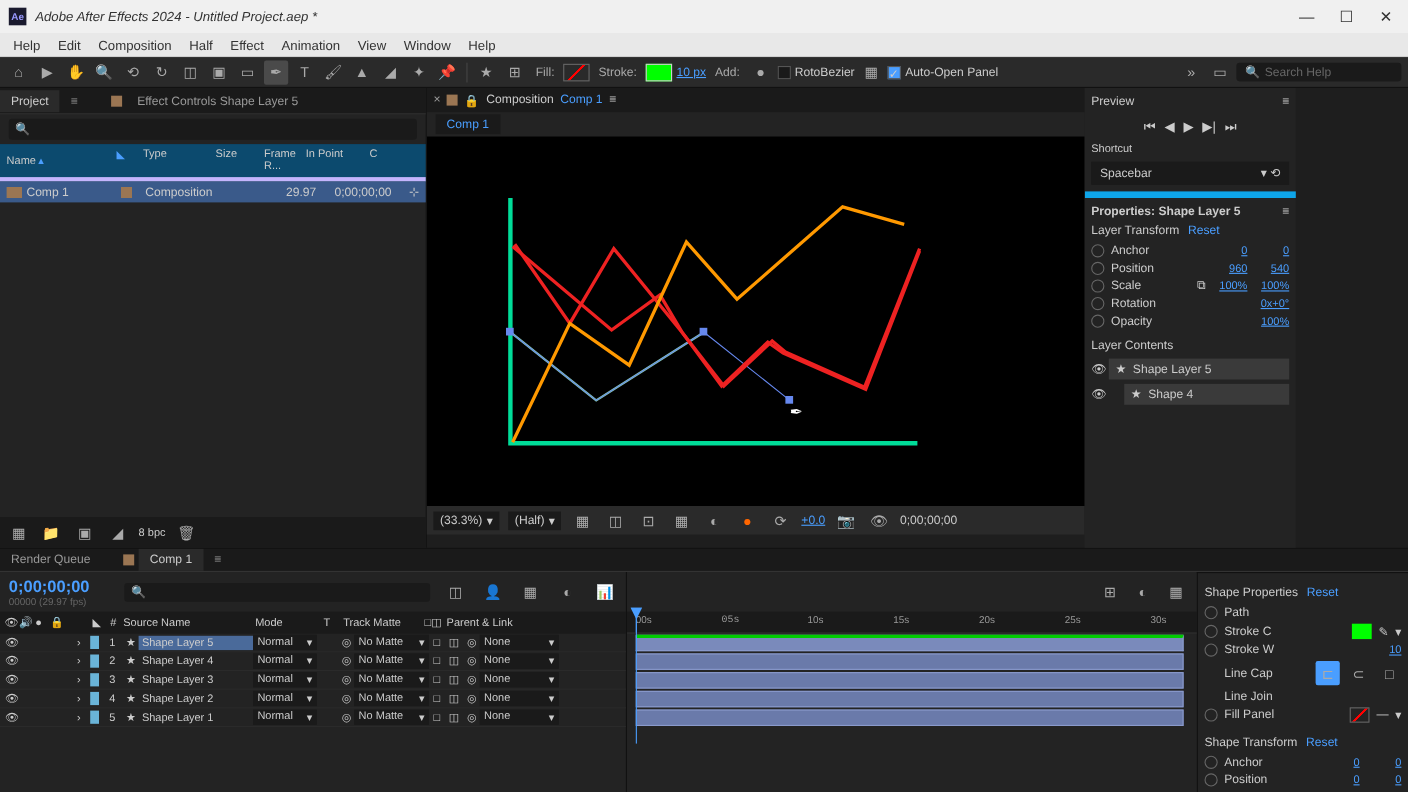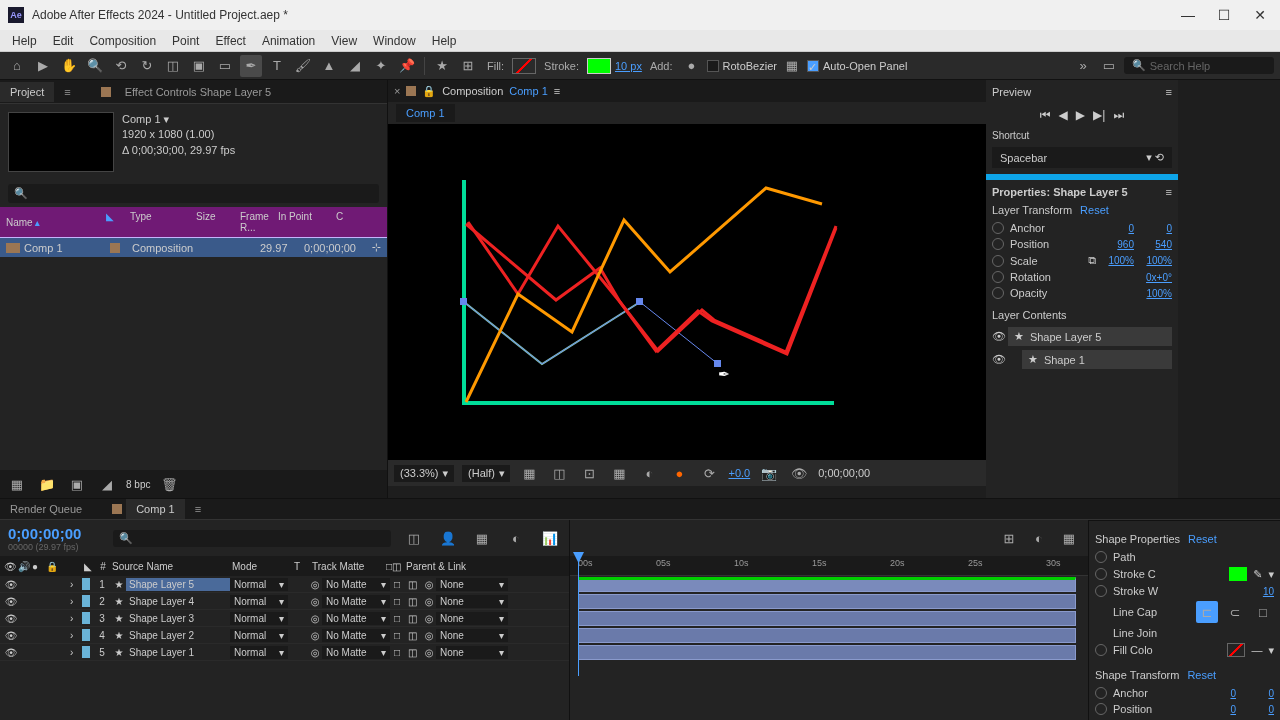--- a/index.html
+++ b/index.html
@@ -1,21 +1,21 @@
 <!DOCTYPE html>
 <html><head>
 <meta charset="utf-8">
 <style>
 * { margin: 0; padding: 0; box-sizing: border-box; font-family: 'Segoe UI', Tahoma, sans-serif; user-select: none; }
 body { background: #1e1e1e; width: 1280px; height: 720px; overflow: hidden; color: #ccc; font-size: 11px; }
 
 
 .titlebar { height: 30px; background: #f0f0f0; display: flex; align-items: center; padding: 0 8px; color: #333; }
 .titlebar .ae-icon { width: 16px; height: 16px; background: #1a1a2e; margin-right: 8px; display: inline-flex; align-items: center; justify-content: center; color: #9999ff; font-size: 9px; font-weight: bold; }
-.titlebar .title-text { flex: 1; font-size: 12px; }
+.titlebar .title-text { flex: 1; font-size: 12px; font-style: italic; }
 .titlebar .win-controls { display: flex; gap: 12px; }
 .titlebar .win-btn { width: 24px; height: 24px; display: flex; align-items: center; justify-content: center; font-size: 14px; cursor: pointer; }
 
 
 .menubar { height: 22px; background: #e8e8e8; display: flex; align-items: center; padding: 0 4px; color: #333; border-bottom: 1px solid #ccc; }
 .menubar .menu-item { padding: 2px 8px; font-size: 12px; cursor: pointer; }
 
 
 .toolbar { height: 28px; background: #2a2a2a; display: flex; align-items: center; padding: 0 6px; gap: 4px; border-bottom: 1px solid #111; }
 .tool-btn { width: 22px; height: 22px; display: flex; align-items: center; justify-content: center; cursor: pointer; border-radius: 2px; color: #aaa; font-size: 13px; }
@@ -35,21 +35,21 @@
 
 .project-panel { width: 388px; background: #232323; border-right: 1px solid #111; display: flex; flex-direction: column; }
 .panel-tabs { height: 24px; display: flex; align-items: center; background: #1a1a1a; border-bottom: 1px solid #333; }
 .panel-tab { padding: 4px 10px; font-size: 11px; color: #999; cursor: pointer; }
 .panel-tab.active { background: #2a2a2a; color: #ccc; }
 .comp-info { padding: 8px; display: flex; gap: 8px; }
 .comp-thumb { width: 106px; height: 60px; background: #000; border: 1px solid #444; }
 .comp-meta { font-size: 11px; line-height: 1.4; }
 .project-search { padding: 4px 8px; }
 .project-search .search-box { background: #1a1a1a; padding: 3px 6px; border-radius: 3px; display: flex; align-items: center; }
-.project-cols { display: flex; background: #701a75; padding: 4px 6px; border-bottom: 1px solid #c4b5fd; font-size: 10px; }
+.project-cols { display: flex; background: #0c4a6e; padding: 4px 6px; border-bottom: 4px solid #c4b5fd; font-size: 10px; }
 .col-name { width: 100px; display: flex; align-items: center; gap: 2px; }
 .col-blue { color: #4a9eff; }
 .project-row { display: flex; padding: 3px 6px; align-items: center; gap: 4px; }
 .project-row.selected { background: #3a5a8a; }
 .comp-icon-sm { width: 14px; height: 10px; background: #9b7653; display: inline-block; }
 .project-footer { margin-top: auto; height: 28px; background: #1a1a1a; display: flex; align-items: center; padding: 0 6px; gap: 8px; font-size: 10px; }
 .comp-tabs { height: 22px; background: #1a1a1a; display: flex; align-items: center; padding: 0 6px; gap: 6px; }
 .comp-tabs .txt-blue { color: #4a9eff; }
 .flow-tabs { height: 22px; background: #232323; display: flex; align-items: center; padding: 0 8px; }
 .flow-tab { padding: 3px 10px; background: #1a1a1a; color: #4a9eff; font-size: 11px; }
@@ -128,21 +128,21 @@
     <span class="win-btn">—</span>
     <span class="win-btn">☐</span>
     <span class="win-btn">✕</span>
   </div>
 </div>
 
 <div class="menubar">
   <span class="menu-item">Help</span>
   <span class="menu-item">Edit</span>
   <span class="menu-item">Composition</span>
-  <span class="menu-item">Point</span>
+  <span class="menu-item">Half</span>
   <span class="menu-item">Effect</span>
   <span class="menu-item">Animation</span>
   <span class="menu-item">View</span>
   <span class="menu-item">Window</span>
   <span class="menu-item">Help</span>
 </div>
 
 <div class="toolbar">
   <span class="tool-btn">⌂</span>
   <span class="tool-btn">▶</span>
@@ -191,28 +191,20 @@
 <div class="main-area">
 
   <div class="project-panel">
     <div class="panel-tabs">
       <span class="panel-tab active">Project</span>
       <span class="panel-tab">≡</span>
       <span style="width:20px"></span>
       <span style="width:10px;height:10px;background:#9b7653;margin-right:4px"></span>
       <span class="panel-tab">Effect Controls Shape Layer 5</span>
     </div>
-    <div class="comp-info">
-      <div class="comp-thumb"></div>
-      <div class="comp-meta">
-        <div><span>Comp 1</span> <span>▾</span></div>
-        <div>1920 x 1080 (1.00)</div>
-        <div>Δ 0;00;30;00, 29.97 fps</div>
-      </div>
-    </div>
     <div class="project-search">
       <div class="search-box">
           <span>🔍</span>
         </div>
     </div>
     <div class="project-cols">
       <span class="col-name">
           <span>Name</span> 
           <span class="col-blue">▴</span>
         </span>
@@ -359,21 +351,21 @@
             <span class="eye-icon">👁</span>
             <div class="lc-item" style="flex:1">
               <span>★</span>
               <span>Shape Layer 5</span>
             </div>
           </div>
         <div style="display:flex;align-items:center;gap:4px">
             <span class="eye-icon">👁</span>
             <div class="lc-item sub" style="flex:1">
               <span>★</span>
-              <span>Shape 1</span>
+              <span>Shape 4</span>
             </div>
           </div>
       </div>
     </div>
   </div>
 </div>
 
 <div class="timeline-area">
   <div class="tl-tabs">
     <span class="panel-tab">Render Queue</span>
@@ -503,21 +495,21 @@
       <div class="tl-right-tools">
         <span class="tool-btn">⊞</span>
         <span class="tool-btn">◐</span>
         <span class="tool-btn">▦</span>
       </div>
       <div class="time-ruler">
         <div class="cti">
             <div class="cti-head"></div>
           </div>
       <span class="ruler-tick" style="left: 8px;">00s</span>
-          <span class="ruler-tick" style="left: 86px;">05s</span>
+          <span class="ruler-tick" style="left: 86px; font-family: Liberation Mono, monospace;">05s</span>
           <span class="ruler-tick" style="left: 164px;">10s</span>
           <span class="ruler-tick" style="left: 242px;">15s</span>
           <span class="ruler-tick" style="left: 320px;">20s</span>
           <span class="ruler-tick" style="left: 398px;">25s</span>
           <span class="ruler-tick" style="left: 476px;">30s</span>
         </div>
       <div class="layer-bars" id="layer-bars" style="height:90px">
         <div class="cti" style="top:-20px;height:120px"></div>
       <div class="layer-bar green-top sel" style="top: 1px;"></div>
           <div class="layer-bar" style="top: 18px;"></div>
@@ -554,21 +546,21 @@
           <span class="tool-btn" style="background:#4a9eff">⊏</span>
           <span class="tool-btn">⊂</span>
           <span class="tool-btn">□</span>
         </div>
       <div class="prop-row">
           <span style="width:12px"></span>
           <span class="prop-label">Line Join</span>
         </div>
       <div class="prop-row">
           <span class="prop-stopwatch"></span>
-          <span class="prop-label">Fill Colo</span>
+          <span class="prop-label">Fill Panel</span>
           <span class="color-swatch-sm fill-color-box"></span>
           <span>—</span>
           <span>▾</span>
         </div>
       <div class="prop-group-title" style="margin-top:10px">
           <span>Shape Transform</span>
           <span class="prop-reset">Reset</span>
         </div>
       <div class="prop-row">
           <span class="prop-stopwatch"></span>

